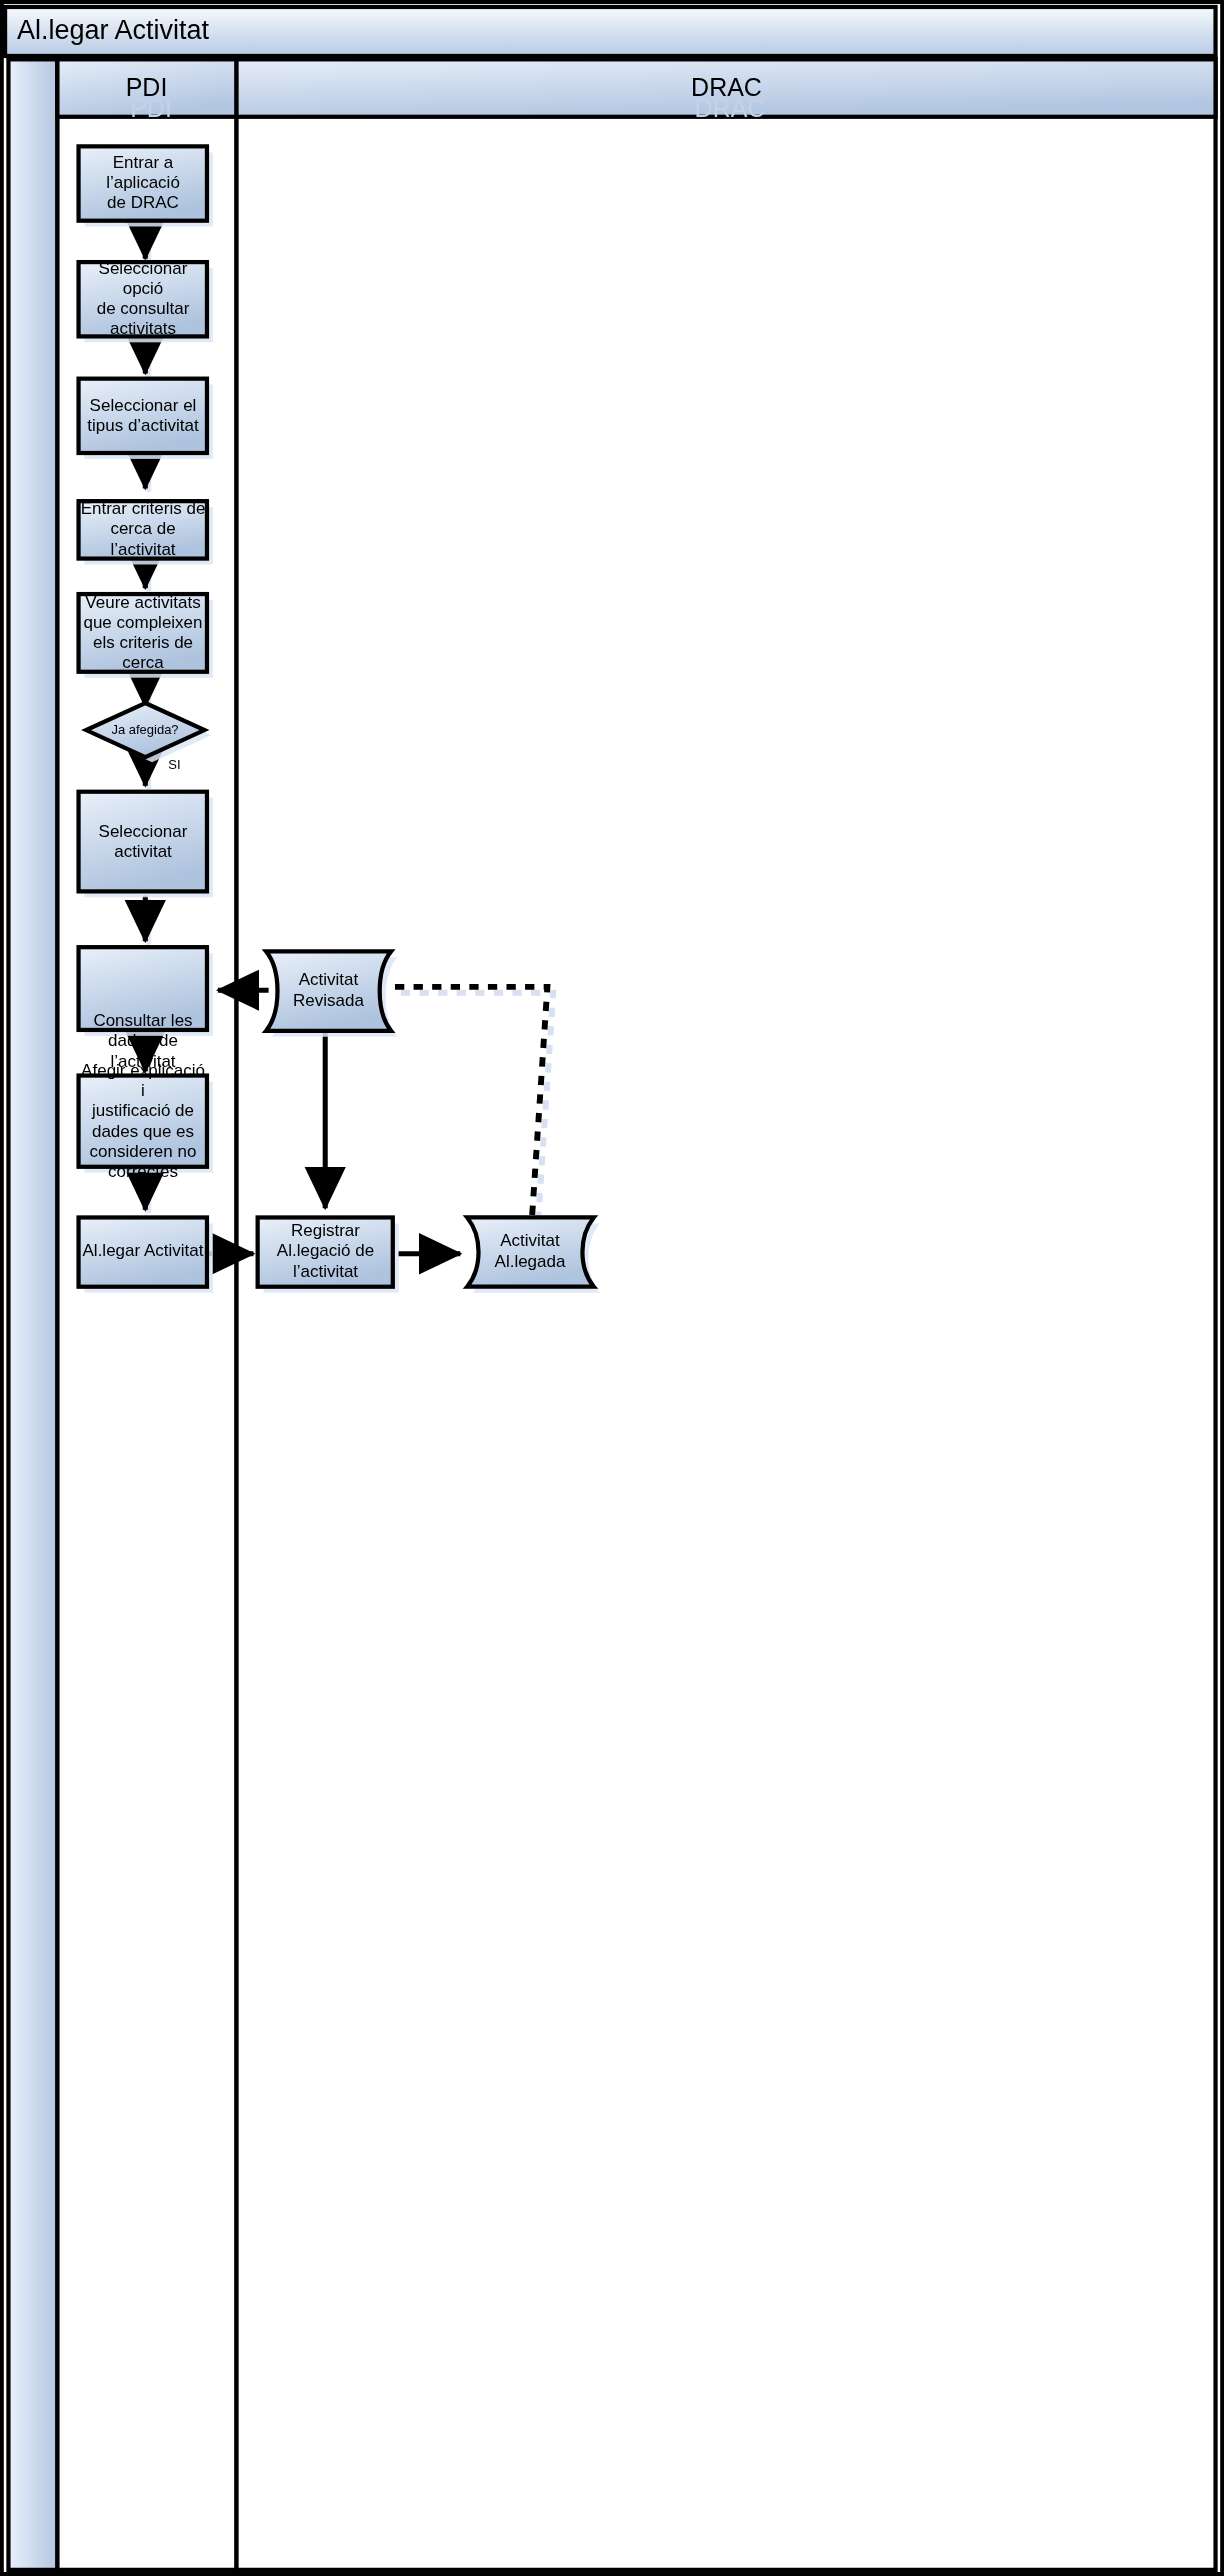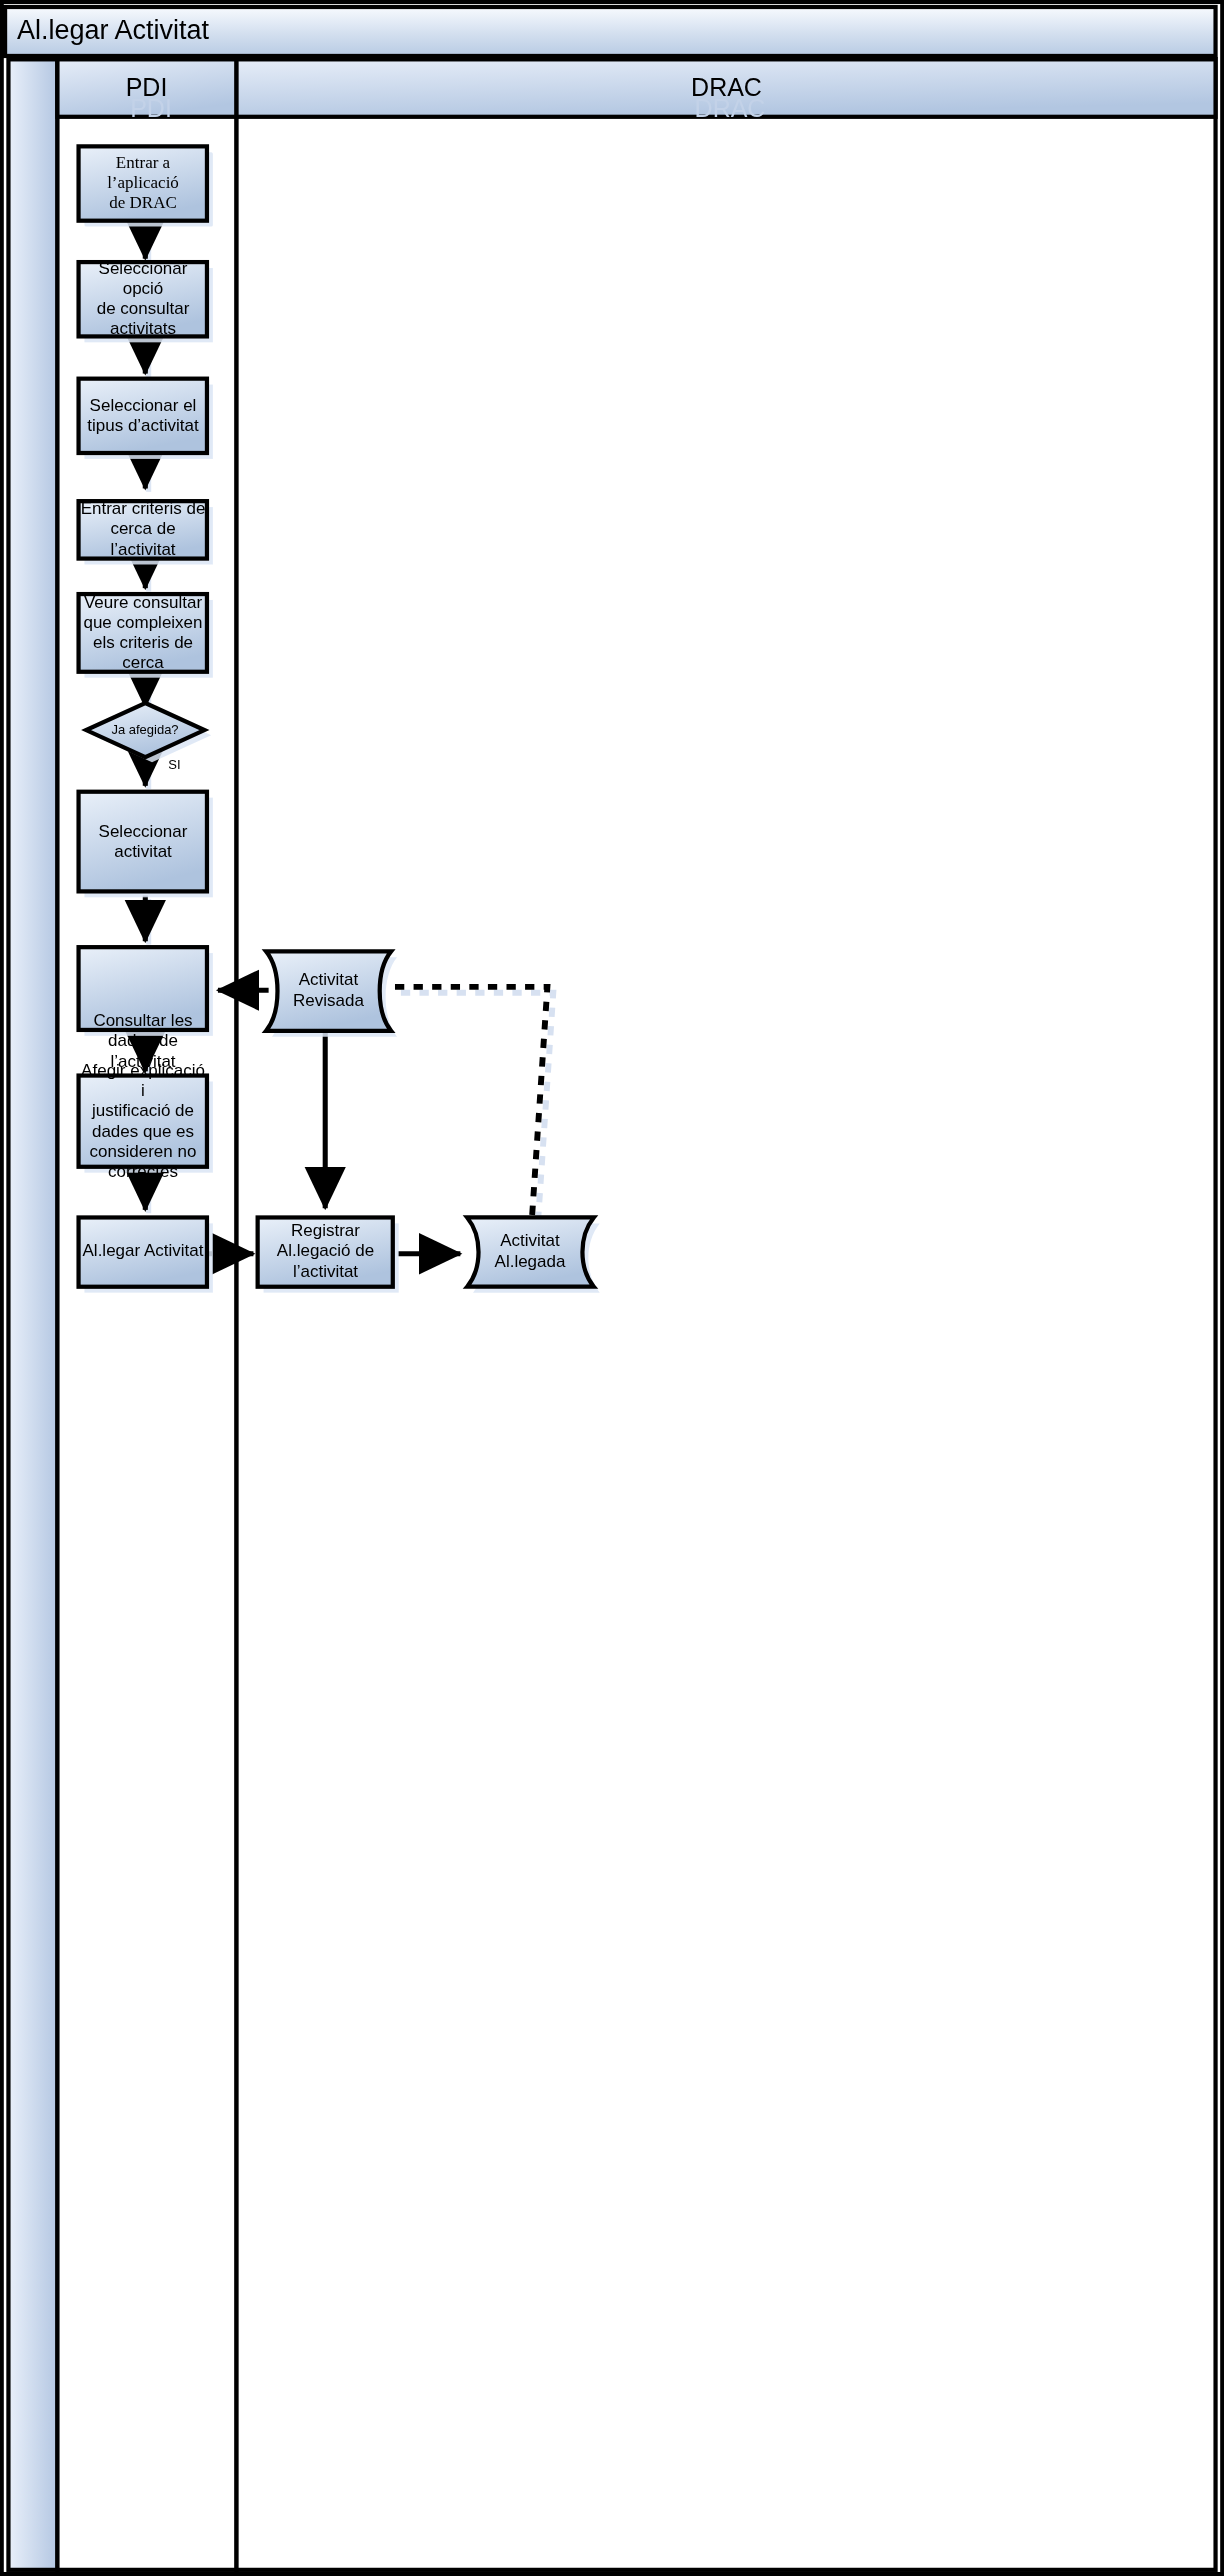--- a/index.html
+++ b/index.html
@@ -220,34 +220,34 @@
   </svg>
 
   <div class="lbl lbl-title" style="left:5px; top:6.8px; width:1211px; height:49px;">Al.legar Activitat</div>
 
   <div class="lane-ghost" style="left:63px; top:93px; width:176px; height:30px;">PDI</div>
   <div class="lbl lbl-lane" style="left:57px; top:59px; width:179px; height:57px;">PDI</div>
 
   <div class="lane-ghost" style="left:242px; top:93px; width:976px; height:30px;">DRAC</div>
   <div class="lbl lbl-lane" style="left:237px; top:59px; width:979px; height:57px;">DRAC</div>
 
-  <div class="lbl lbl-node" style="left:79px; top:146px; width:128px; height:74px;font-family:Liberation Serif, serif;">Entrar a l’aplicació
+  <div class="lbl lbl-node" style="left:79px; top:146px; width:128px; height:74px;">Entrar a l’aplicació
 de DRAC</div>
 
   <div class="lbl lbl-node" style="left:79px; top:262px; width:128px; height:74px;">Seleccionar opció
 de consultar
 activitats</div>
 
   <div class="lbl lbl-node" style="left:79px; top:379px; width:128px; height:74px;">Seleccionar el
 tipus d’activitat</div>
 
   <div class="lbl lbl-node" style="left:79px; top:501px; width:128px; height:57px;">Entrar criteris de
 cerca de l’activitat</div>
 
-  <div class="lbl lbl-node" style="left:79px; top:594px; width:128px; height:78px;">Veure consultar
+  <div class="lbl lbl-node" style="left:79px; top:594px; width:128px; height:78px;">Veure activitats
 que compleixen
 els criteris de
 cerca</div>
 
   <div class="lbl lbl-small" style="left:86px; top:715px; width:118px; height:30px;">Ja afegida?</div>
 
   <div class="lbl lbl-node" style="left:79px; top:792px; width:128px; height:100px;">Seleccionar
 activitat</div>
 
   <div class="lbl lbl-node" style="left:79px; top:1000px; width:128px; height:83px;">Consultar les

